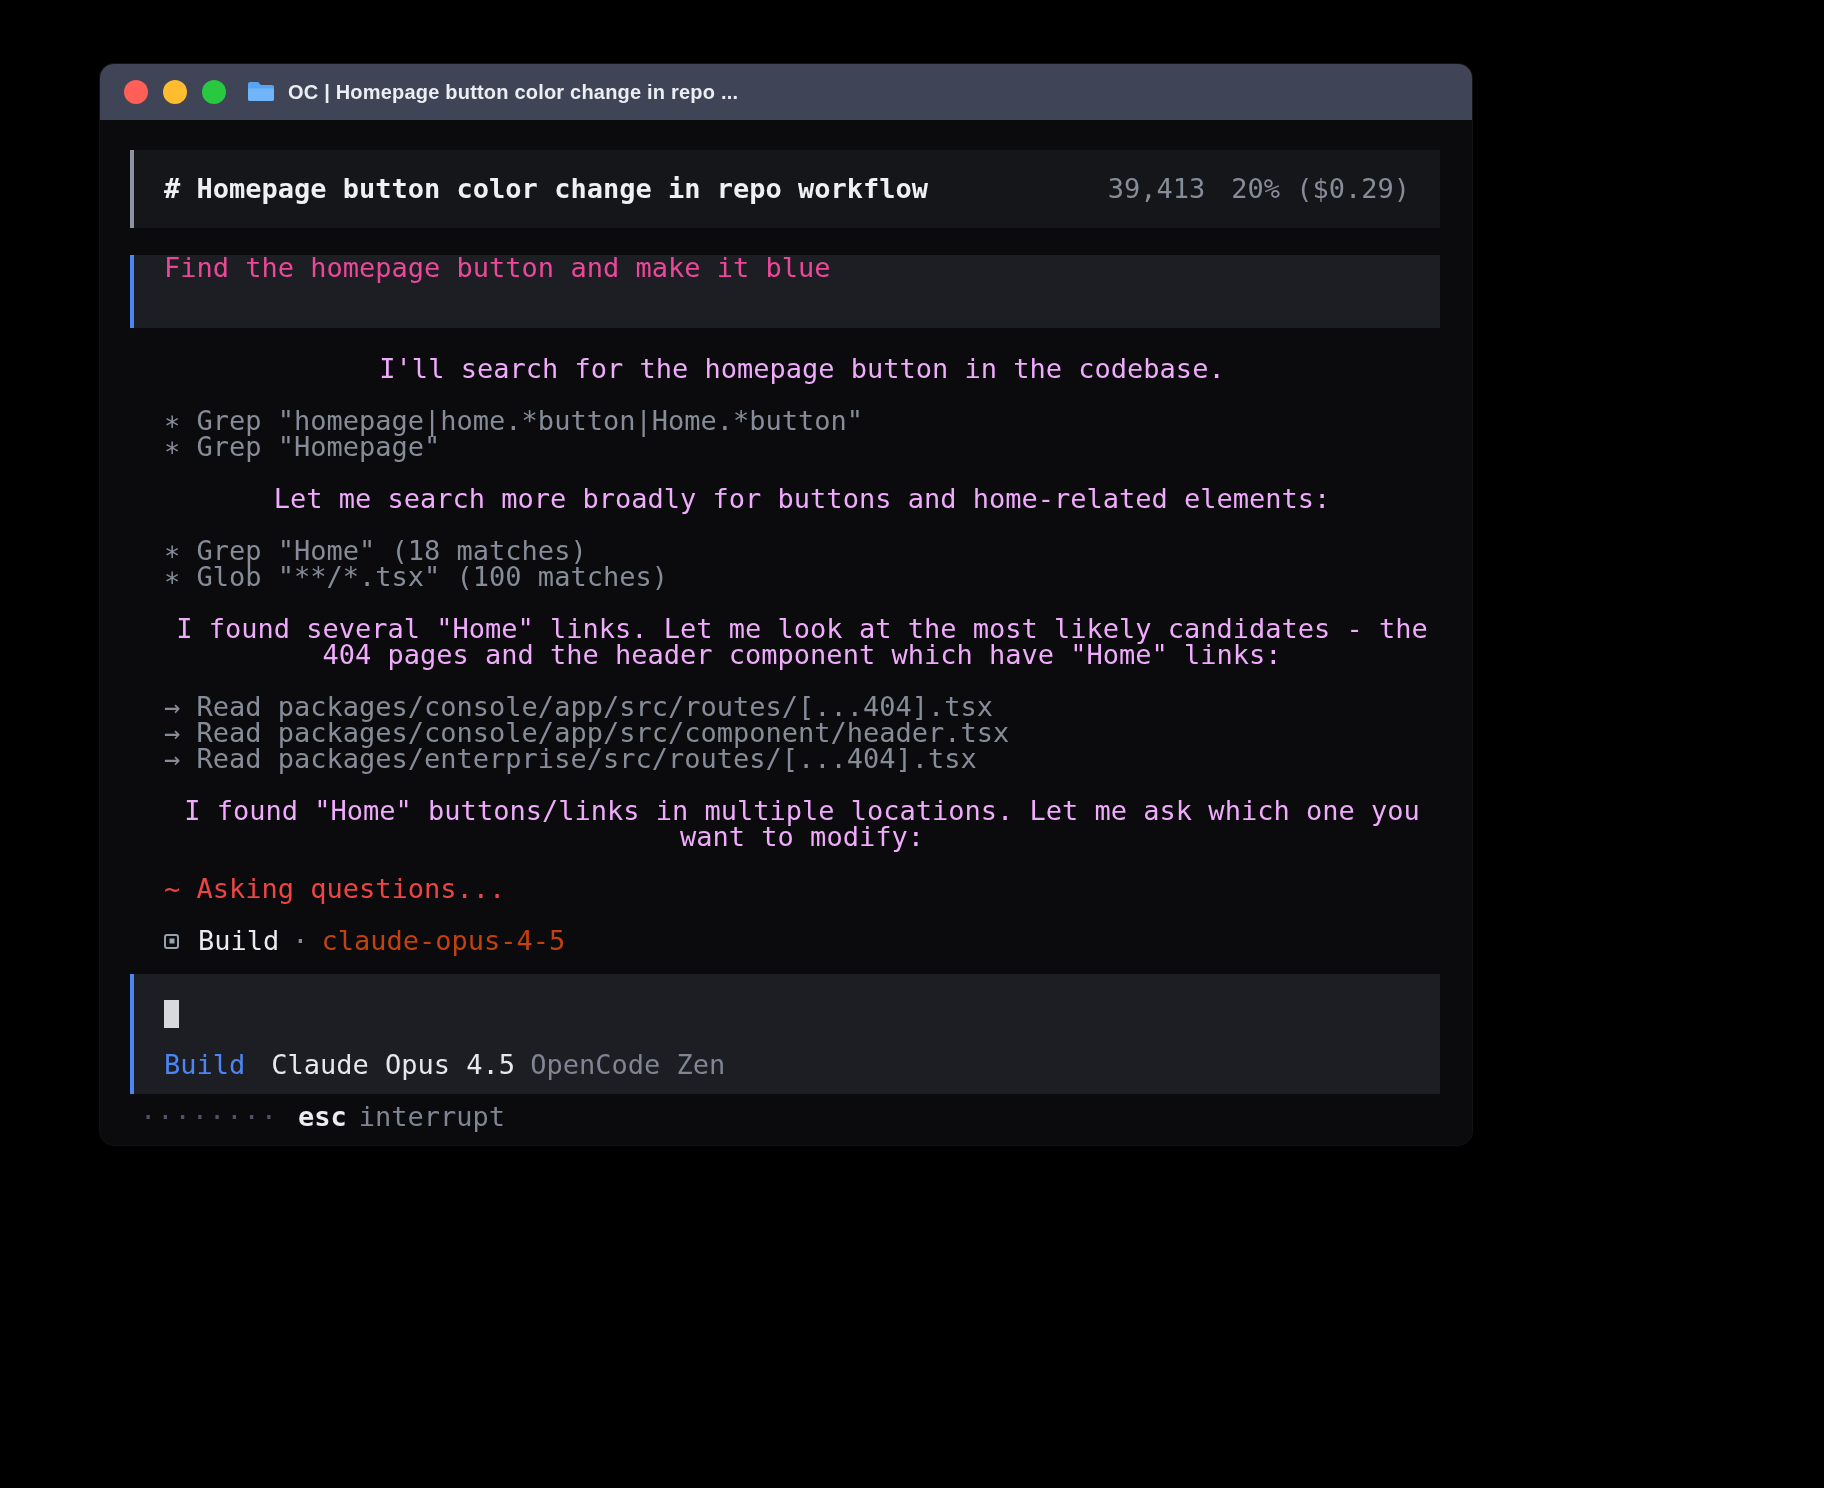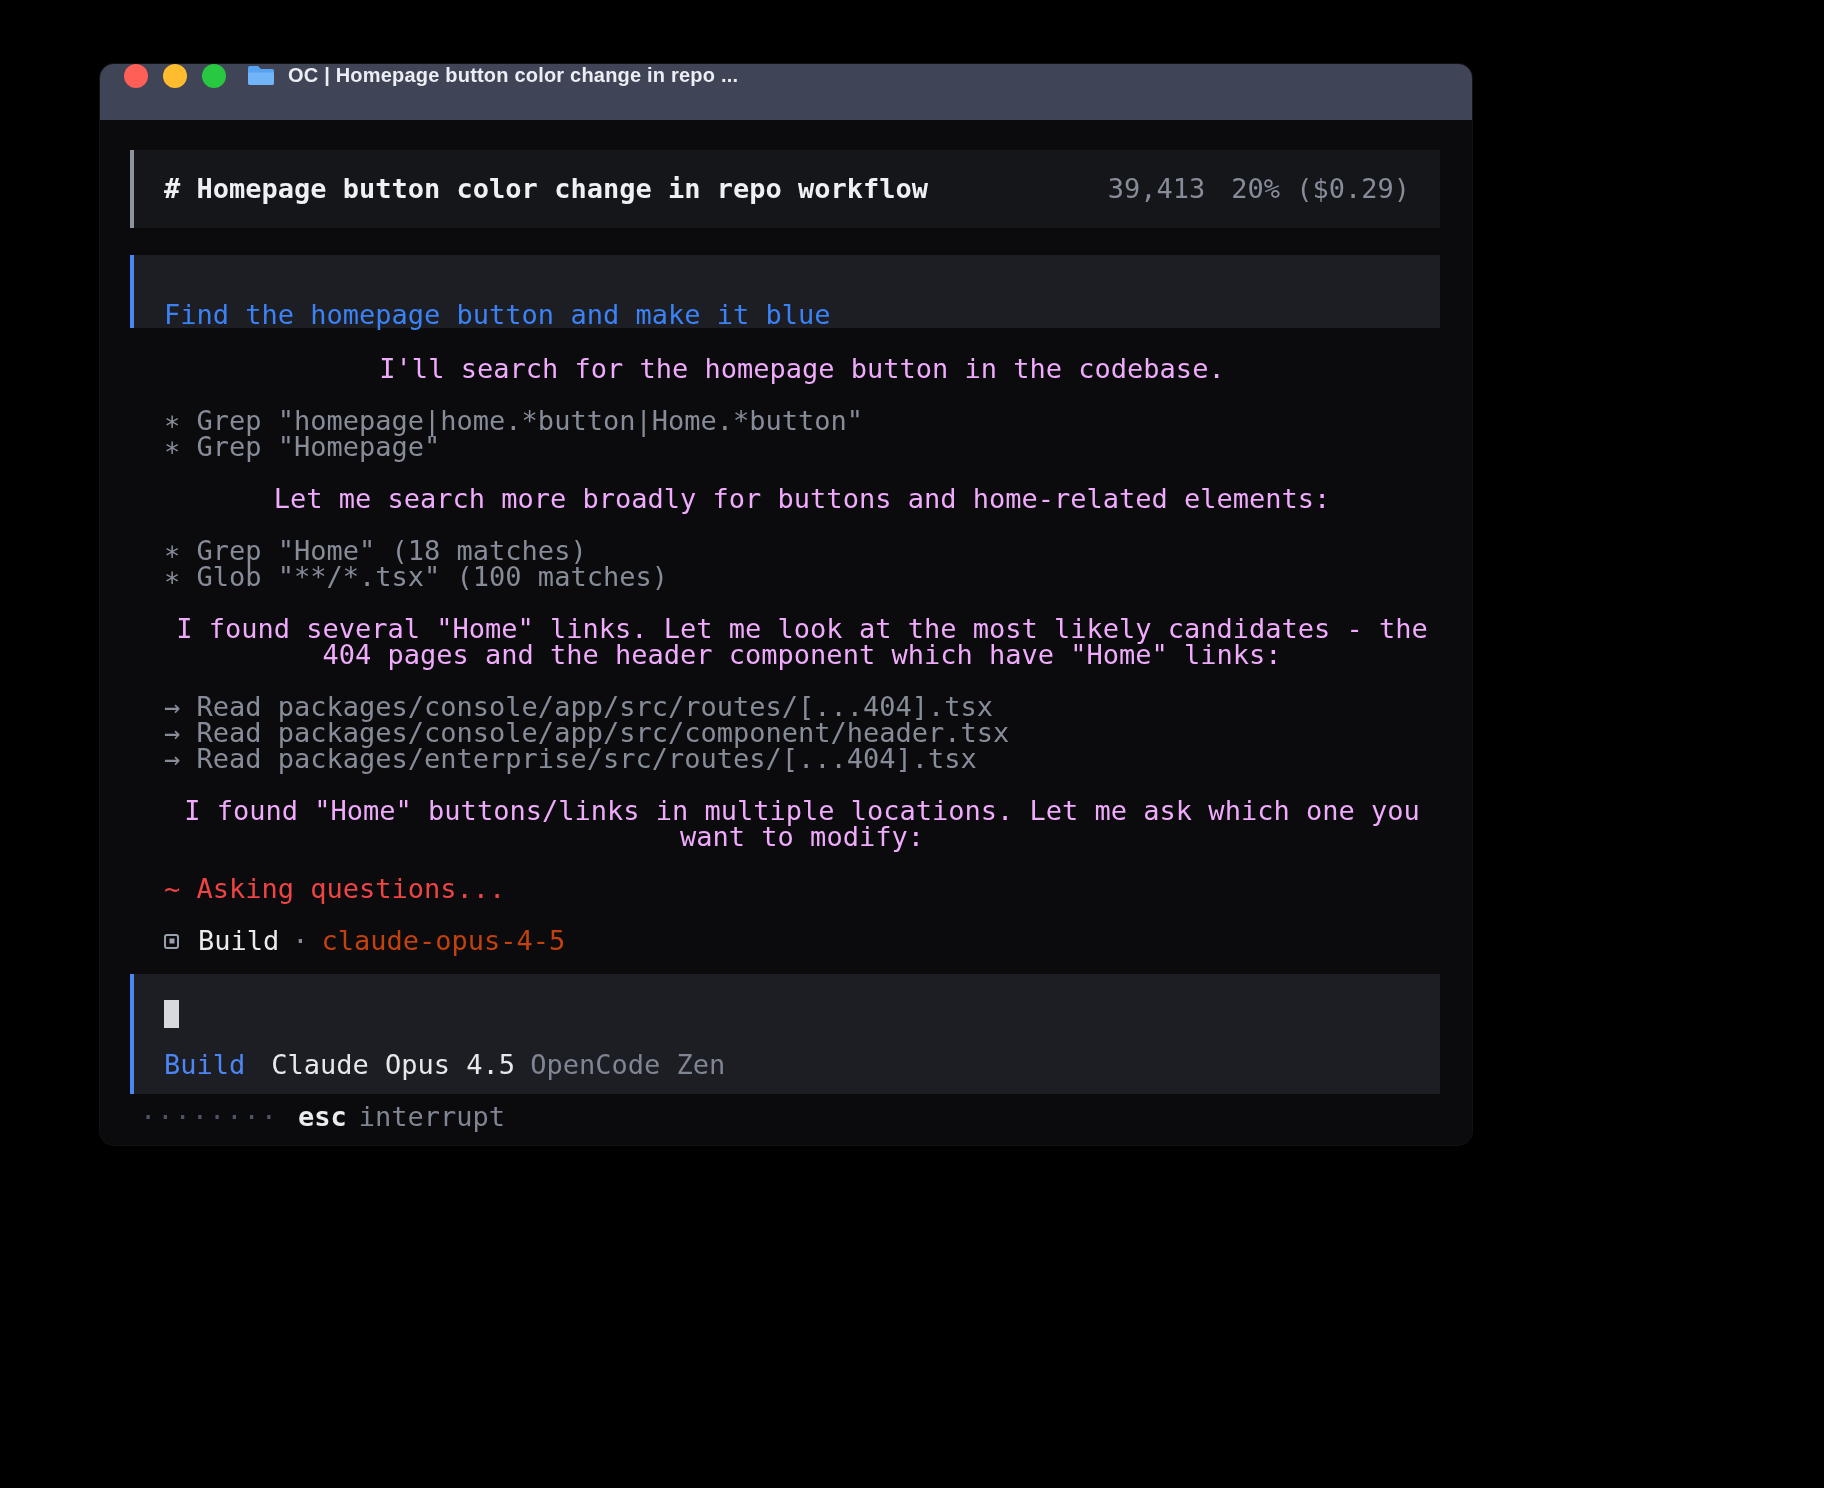--- a/index.html
+++ b/index.html
@@ -7,21 +7,21 @@
   .stage { position: relative; width: 1824px; height: 1488px; background: #000000; }
 
   .window {
     position: absolute; left: 100px; top: 64px; width: 1372px; height: 1081px;
     background: #0b0b0e; border-radius: 14px; overflow: hidden;
     box-shadow: 0 0 0 1px rgba(255,255,255,0.07), 0 24px 70px rgba(0,0,0,0.7);
   }
 
   
   .titlebar {
-    height: 56px; background: #3f4456; display: flex; 
+    height: 56px; background: #3f4456; display: flex; align-items: center;
     padding: 0 24px; font-family: "Liberation Sans", sans-serif;
   }
   .traffic { display: flex; gap: 15px; margin-right: 20px; }
   .tl { width: 24px; height: 24px; border-radius: 50%; display: inline-block; }
   .tl.red    { background: #ff5f57; }
   .tl.yellow { background: #febc2e; }
   .tl.green  { background: #28c840; }
   .folder-icon { display: inline-flex; margin-right: 12px; }
   .window-title { color: #eceef4; font-size: 20px; font-weight: bold; letter-spacing: 0.2px; }
 
@@ -37,21 +37,21 @@
   .header-block {
     background: #15161a; border-color: #8d93a1; height: 78px;
     display: flex; align-items: center; justify-content: space-between;
     margin-bottom: 27px;
   }
   .session-title { font-weight: bold; color: #eef0f4; }
   .session-stats { color: #868c98; display: flex; gap: 26px; }
 
   .user-block {
     background: #1d1e24; border-color: #4c86f5; min-height: 73px;
-    display: flex; align-items: flex-end; margin-bottom: 28px; color: #3b82f6;
+    display: flex; align-items: flex-start; margin-bottom: 28px; color: #ec4899;
   }
 
   .transcript { margin-left: 34px; width: 1276px; }
   .transcript p { margin: 0 0 26px 0; color: #f0abfc; text-align: center; }
   .tool-group { margin: 0 0 26px 0; }
   .muted { color: #868c98; }
 
   .status-line { margin: 0 0 26px 0; color: #ef4444; }
 
   .agent-line { display: flex; align-items: center; margin-bottom: 20px; }

